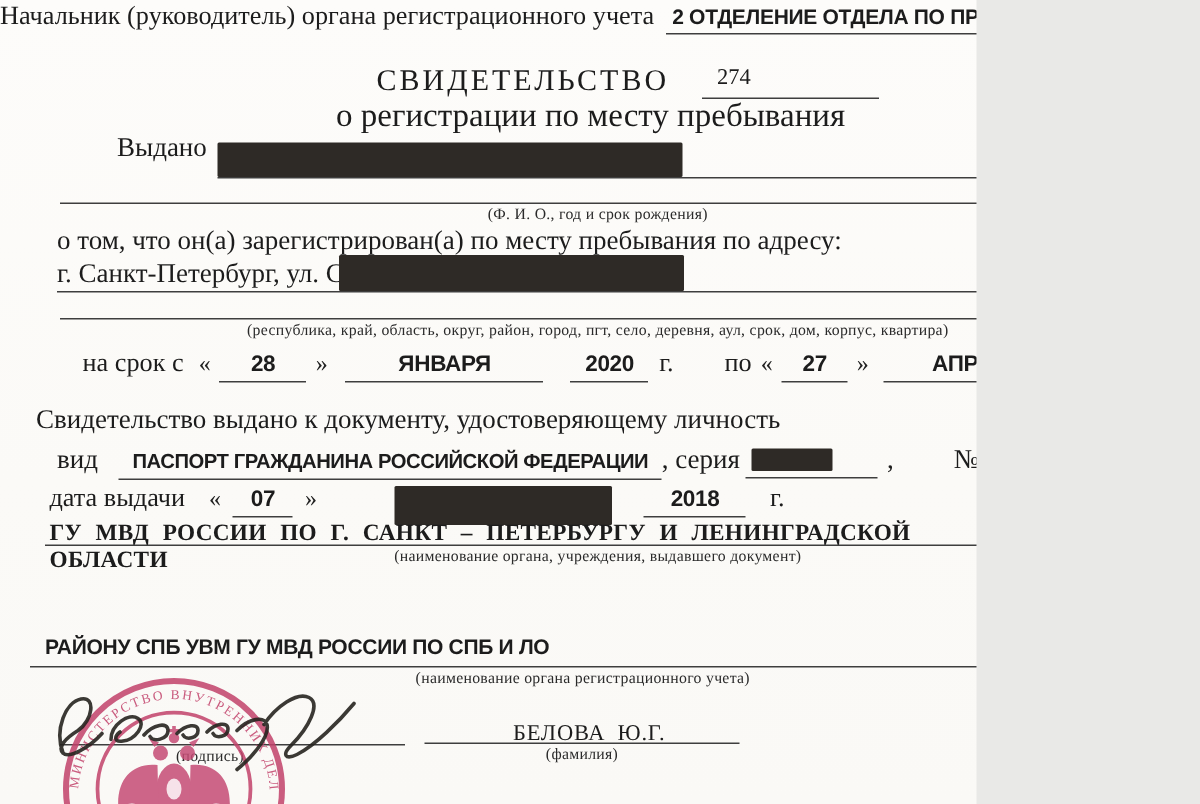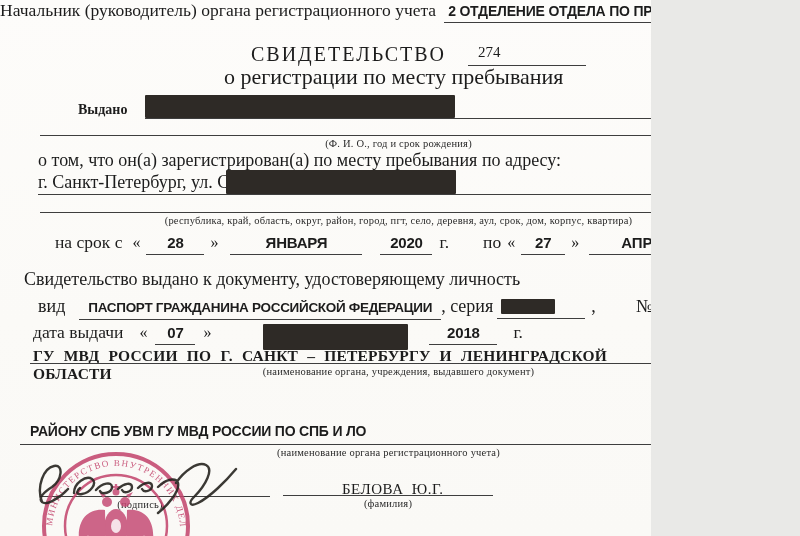--- a/index.html
+++ b/index.html
@@ -18,21 +18,21 @@
   .slot{display:inline-block; text-align:center; border-bottom:1.5px solid #3e3e3e;}
   .q{font-size:16px; color:#222;}
 
   
   .form-no{top:13px; left:668px; font-size:17px;}
   .t-heading{top:43px; left:251px; font-size:20px; letter-spacing:2px;}
   .t-number{top:44px; left:468px; width:108px; border-bottom:1.5px solid #3e3e3e; font-size:15px; padding-left:10px; height:21px;}
   .t-subtitle{top:64px; left:224px; font-size:22px;}
 
   
-  .issued-label{top:102px; left:78px; font-size:14px;font-weight:bold;}
+  .issued-label{top:88px; left:78px; font-size:18px;}
   .redact-name{top:95px; left:145px; width:310px; height:23px;}
   .birth-info{top:100px; left:458px; font-size:15px;}
   .u-issued{top:118px; left:145px; width:612px;}
   .rule-fio{top:135px; left:40px; width:717px;}
   .cap-fio{top:138px; left:40px; width:717px;}
 
   
   .statement{top:150px; left:38px;}
   .address{top:172px; left:38px;}
   .redact-addr{top:170px; left:226px; width:230px; height:24px;}

